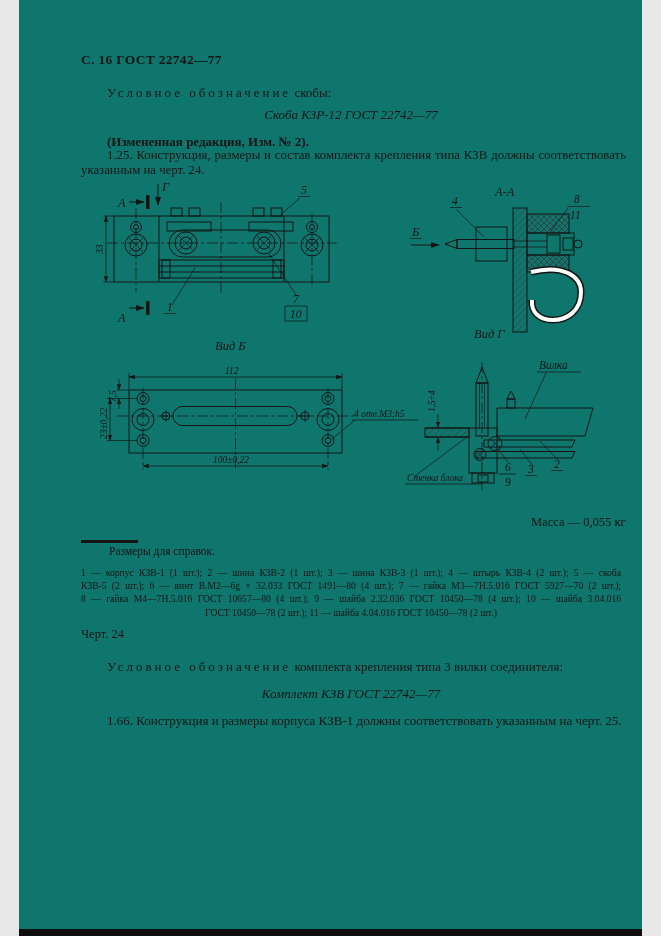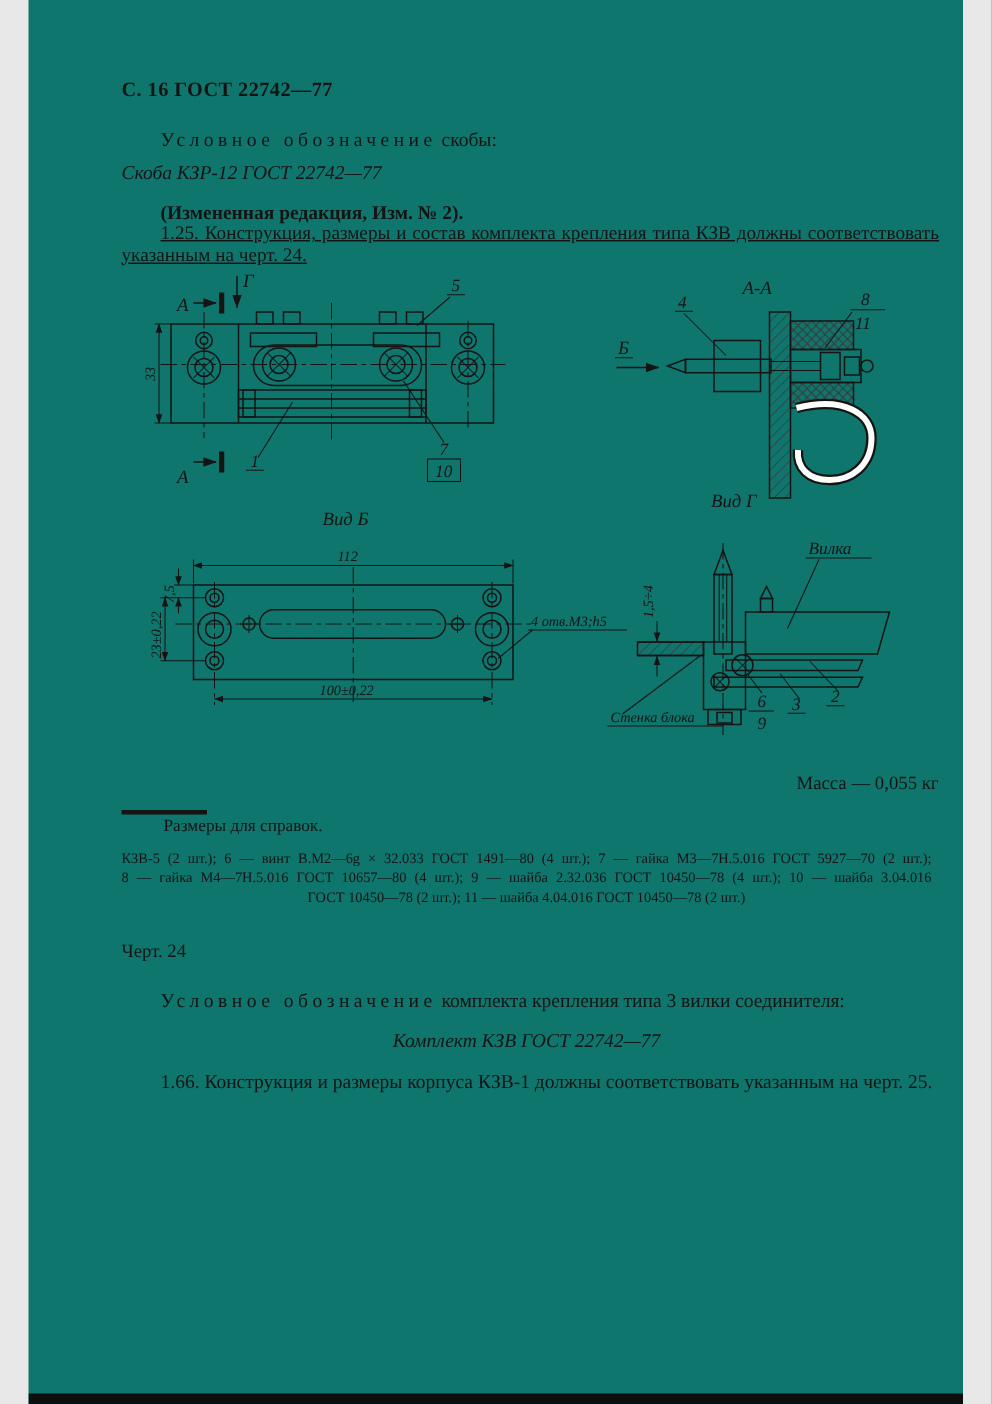--- a/index.html
+++ b/index.html
@@ -5,23 +5,23 @@
   html,body{margin:0;padding:0;background:#e8e8e8;}
   .page{
     position:relative;width:623px;height:936px;margin:0 auto;
     background:#0f766e;color:#141414;overflow:hidden;
     font-family:"Liberation Serif","DejaVu Serif",serif;
   }
   .abs{position:absolute;}
   .page-header{left:62px;top:52px;font-weight:bold;font-size:13.5px;letter-spacing:.3px;}
   .p-des1{left:62px;top:85px;width:545px;font-size:13px;text-indent:26px;}
   .spaced{letter-spacing:3px;}
-  .formula1{left:62px;top:107px;width:540px;text-align:left;font-style:italic;font-size:13px;}
+  .formula1{left:62px;top:107px;width:540px;text-align:center;font-style:italic;font-size:13px;}
   .amendment{left:62px;top:134px;width:545px;text-indent:26px;font-weight:bold;font-size:13px;}
-  .clause125{left:62px;top:148px;width:545px;text-indent:26px;font-size:12.8px;line-height:14.5px;text-align:justify;text-decoration:underline;}
+  .clause125{left:62px;top:148px;width:545px;text-indent:26px;font-size:12.8px;line-height:14.5px;text-align:justify;}
   .drawfig{left:0;top:178px;}
   .mass{left:512px;top:515px;font-size:12.5px;}
   .footrule{left:62px;top:540px;width:57px;height:2.5px;background:#141414;}
   .footnote{left:90px;top:545px;font-size:11.5px;}
   .parts{left:62px;top:566px;width:540px;font-size:9.6px;line-height:13.2px;}
   .parts .jline{text-align:justify;text-align-last:justify;}
   .parts .cline{text-align:center;}
   .chert{left:62px;top:627px;width:540px;font-size:12.5px;}
   .p-des2{left:62px;top:659px;width:545px;font-size:13px;text-indent:26px;}
   .formula2{left:62px;top:686px;width:540px;text-align:center;font-style:italic;font-size:13px;}
@@ -290,20 +290,21 @@
       <text class="dt" fill="#141414" stroke="none" x="535" y="290">2</text>
     </g>
   </svg>
 
   <div class="abs mass">Масса — 0,055 кг</div>
 
   <div class="abs footrule"></div>
   <div class="abs footnote">Размеры для справок.</div>
 
   <div class="abs parts">
+    <div class="jline">1 — корпус КЗВ-1 (1 шт.); 2 — шина КЗВ-2 (1 шт.); 3 — шина КЗВ-3 (1 шт.); 4 — штырь КЗВ-4 (2 шт.); 5 — скоба</div>
     <div class="jline">КЗВ-5 (2 шт.); 6 — винт В.М2—6g × 32.033 ГОСТ 1491—80 (4 шт.); 7 — гайка М3—7Н.5.016 ГОСТ 5927—70 (2 шт.);</div>
     <div class="jline">8 — гайка М4—7Н.5.016 ГОСТ 10657—80 (4 шт.); 9 — шайба 2.32.036 ГОСТ 10450—78 (4 шт.); 10 — шайба 3.04.016</div>
     <div class="cline">ГОСТ 10450—78 (2 шт.); 11 — шайба 4.04.016 ГОСТ 10450—78 (2 шт.)</div>
   </div>
 
   <div class="abs chert">Черт. 24</div>
 
   <div class="abs p-des2">
     <span class="spaced">Условное обозначение</span>
     <span>комплекта крепления типа 3 вилки соединителя:</span>

